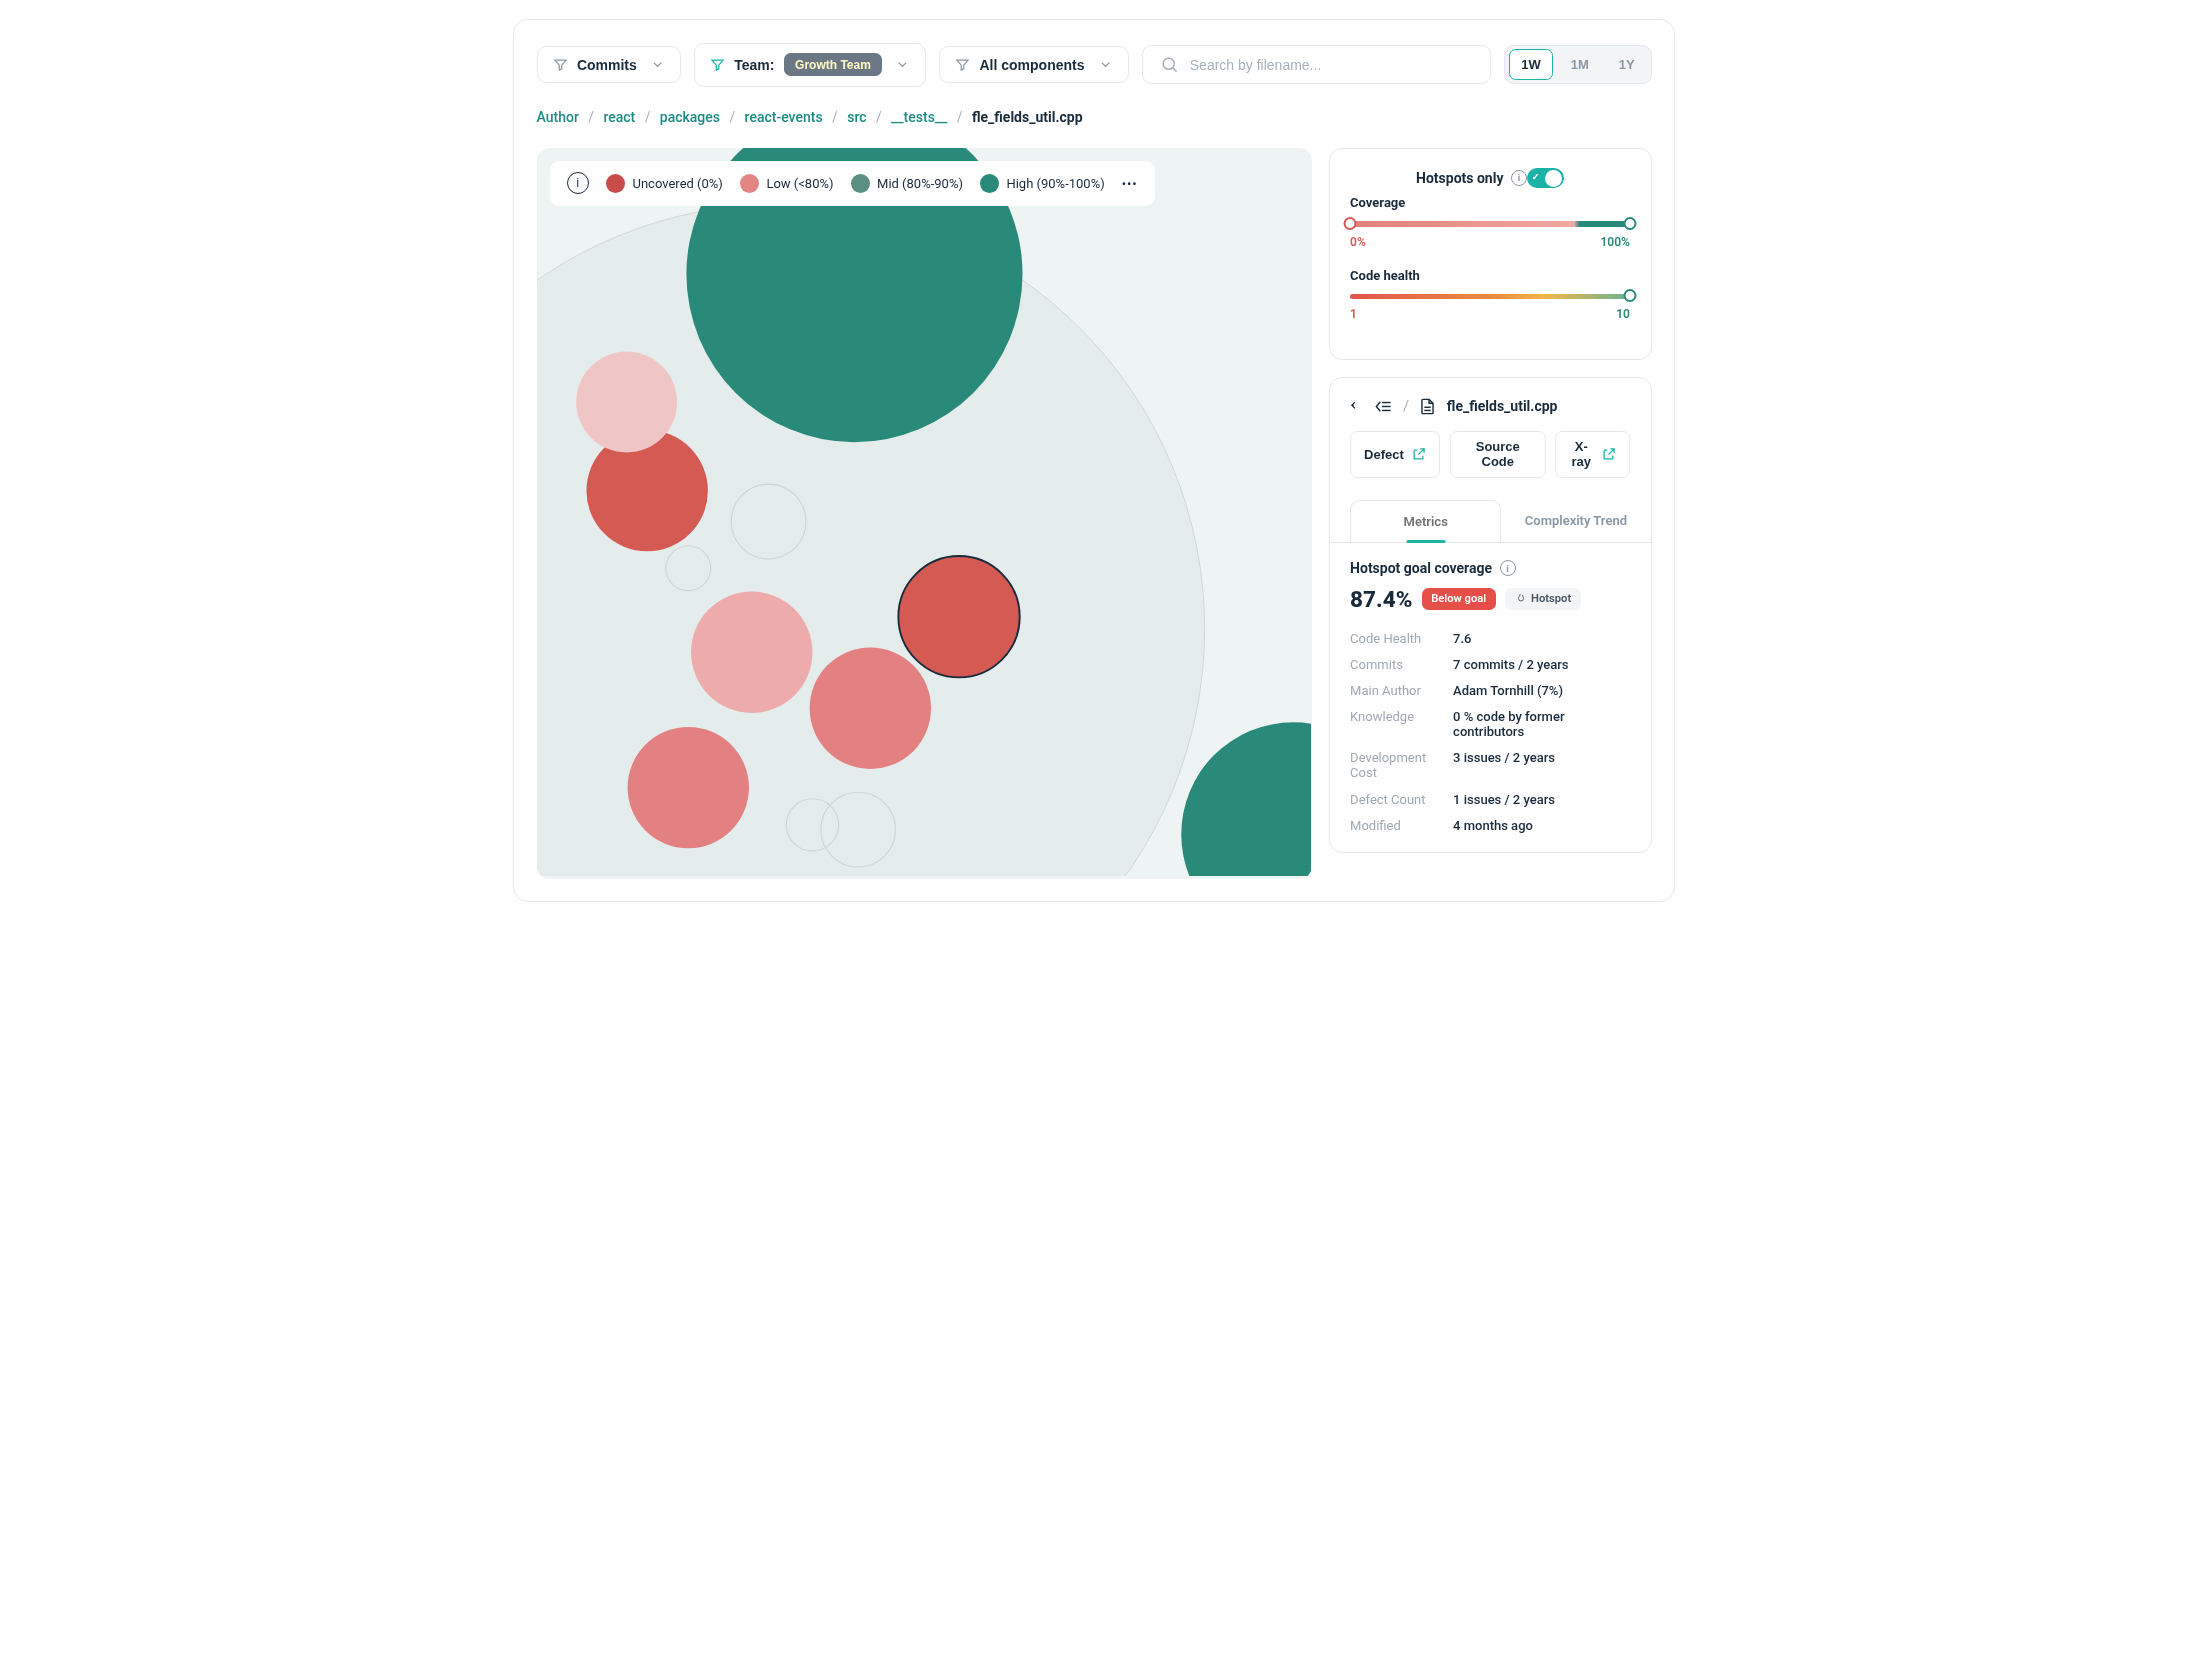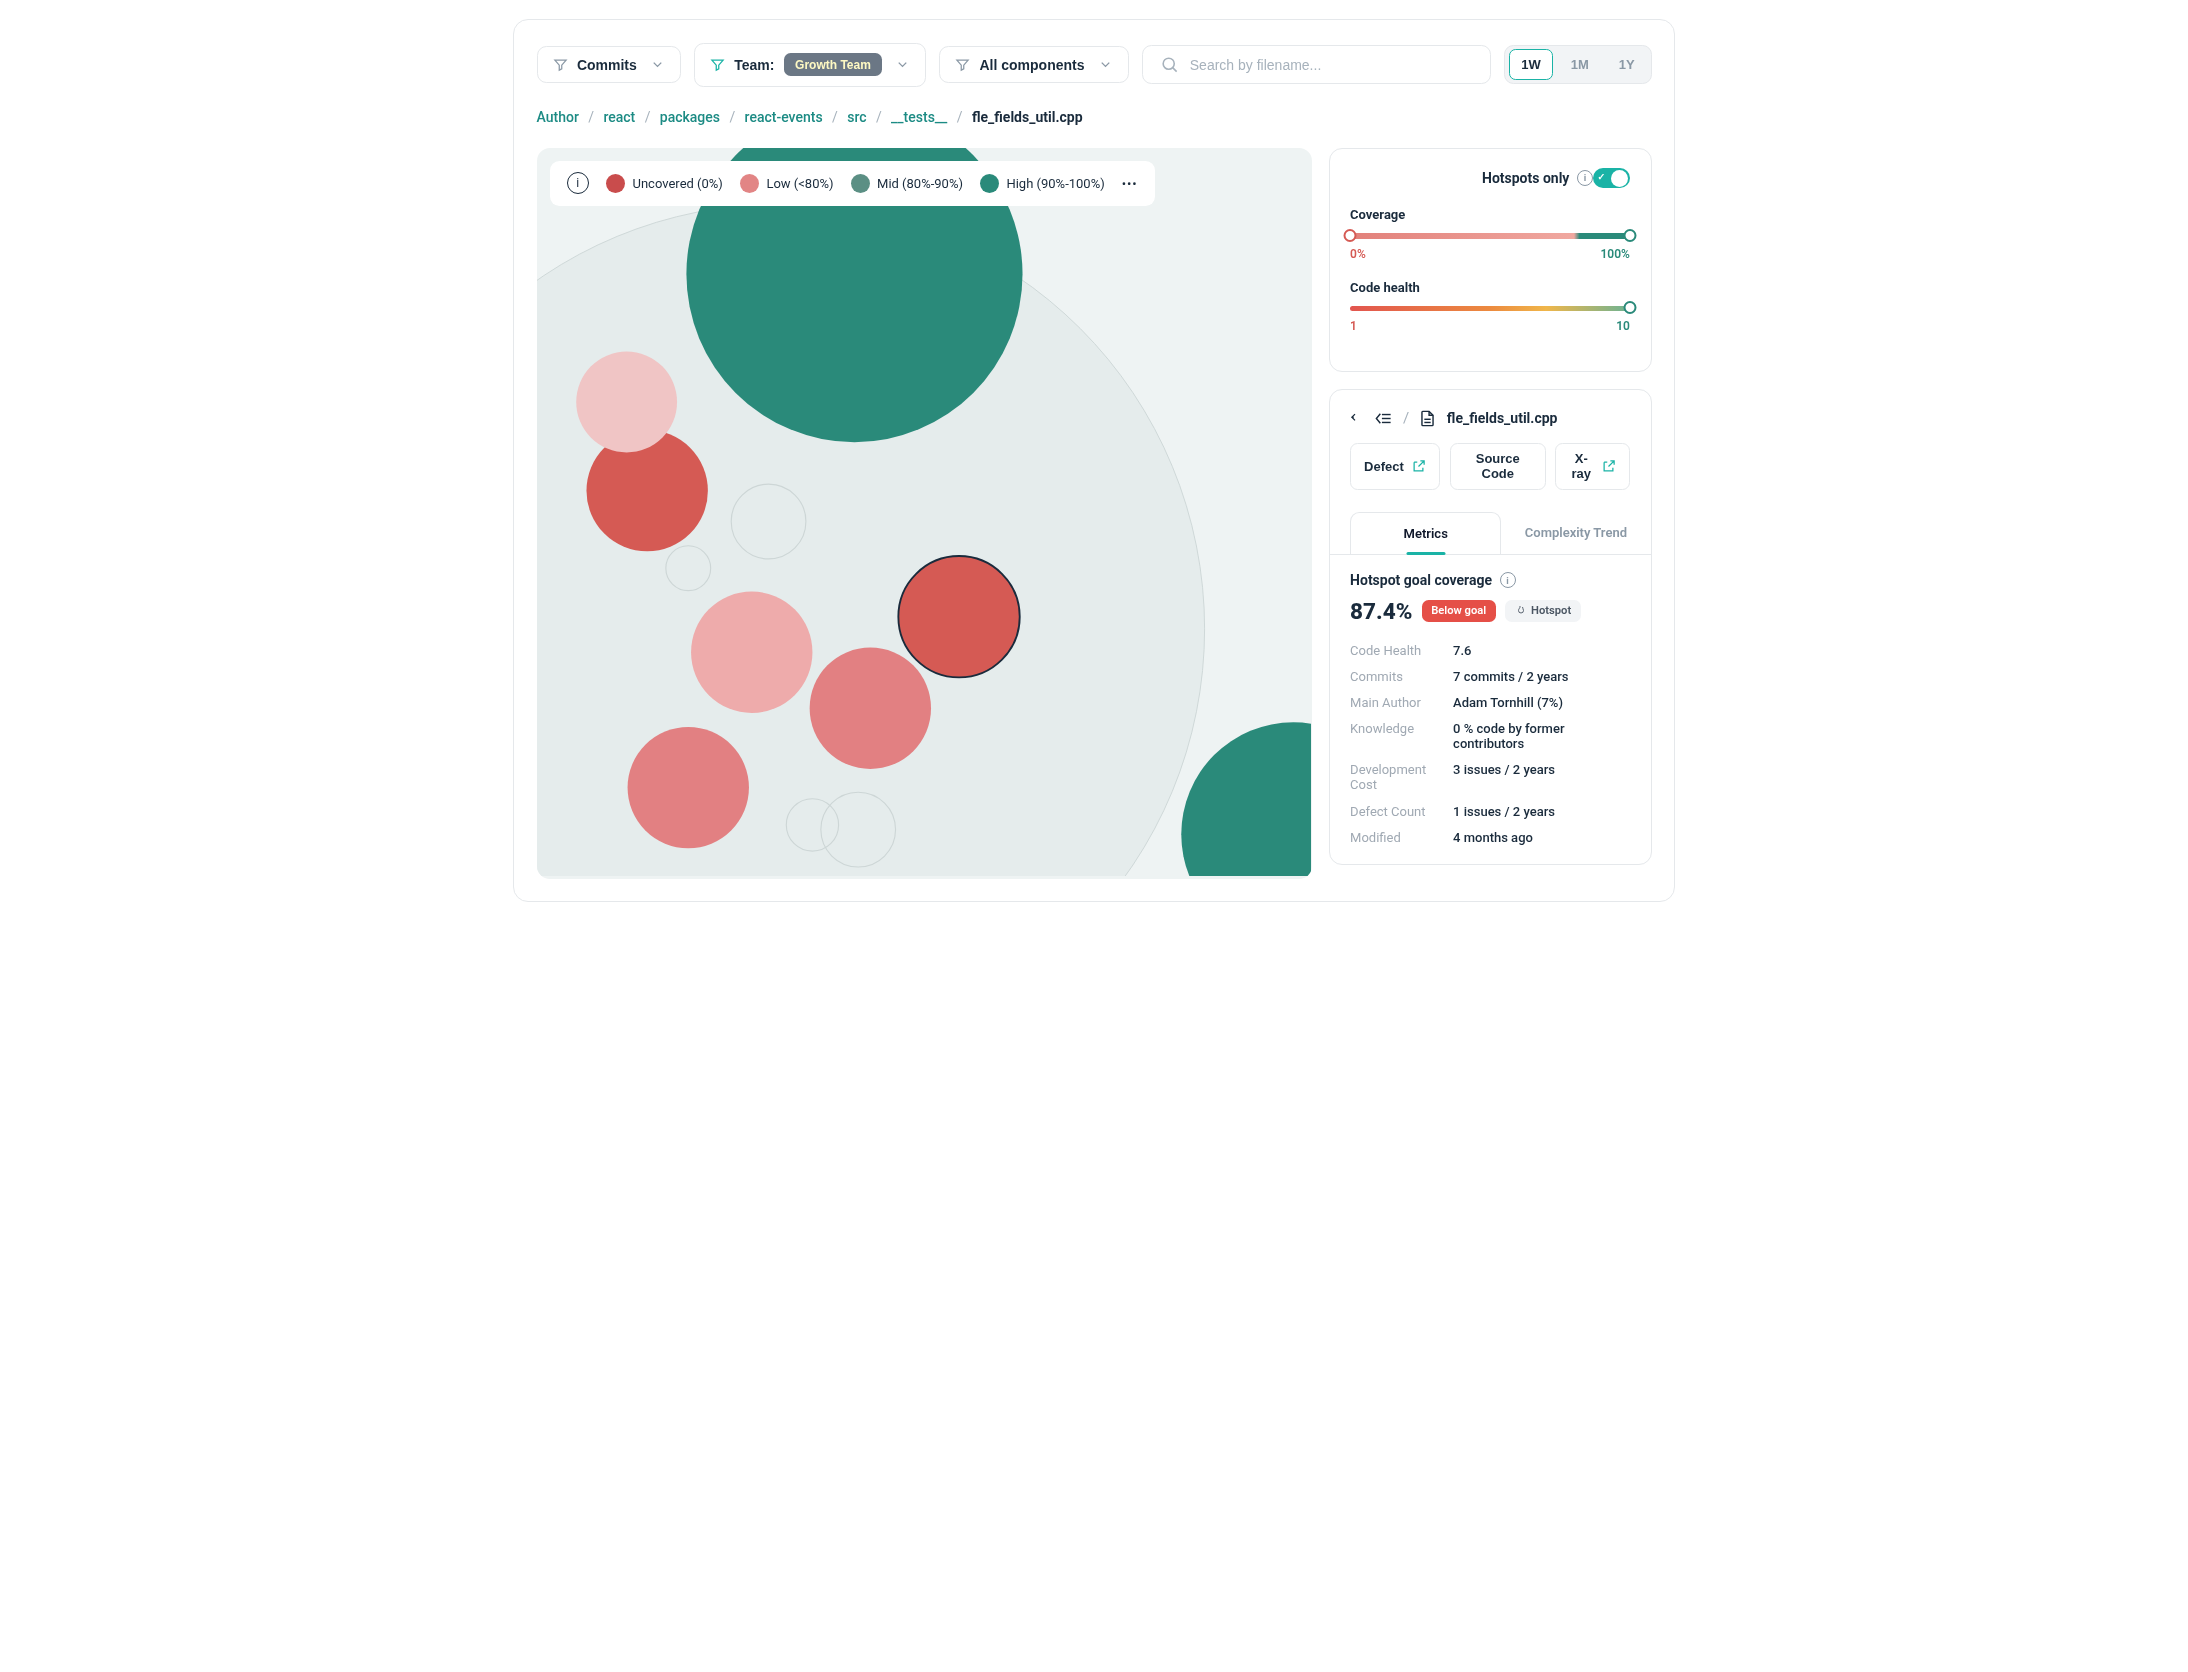--- a/index.html
+++ b/index.html
@@ -131,21 +131,21 @@
 .legend .swatch.high { background: #2a8a7a; }
 .legend .more { color: #1a2b3c; letter-spacing: 0.9px; cursor: pointer; }
 .bubbles { position: absolute; inset: 0; }
 .side { width: 323px; display: flex; flex-direction: column; gap: 17px; }
 .card {
   border: 0.9px solid #e5e8eb;
   border-radius: 13px;
   padding: 19px 20.6px;
   background: #fff;
 }
-.hotspots-row { display: flex; align-items: center; justify-content: flex-end; margin-bottom: 19px; }
+.hotspots-row { display: flex; align-items: center; justify-content: center; margin-bottom: 7px; }
 .hotspots-row .lbl { display: flex; align-items: center; gap: 7.5px; font-weight: 700; font-size: 14px; }
 .info-small { width: 16px; height: 16px; border: 1.2px solid #8a98a5; border-radius: 50%; display:inline-flex; align-items:center; justify-content:center; font-size:9.4px; color:#8a98a5; }
 .toggle {
   width: 37px; height: 20.6px; background: #1ab3a6;
   border-radius: 19px; position: relative; cursor: pointer;
 }
 .toggle::after {
   content: ""; position: absolute; right: 1.9px; top: 1.9px;
   width: 17px; height: 17px; background: #fff; border-radius: 50%;
 }
@@ -183,21 +183,21 @@
   font-weight:600;
   color:#1a2b3c;
   display:inline-flex; align-items:center; gap:7.5px;
   cursor:pointer;
 }
 .tabs { display:flex; border-bottom:0.9px solid #e5e8eb; margin: 0 -20.6px 17px -20.6px; }
 .tabs .tab {
   flex:1; padding: 13px 9.4px; text-align:center; font-size:13px; font-weight:600;
   color:#8a98a5; cursor:pointer; position:relative;
 }
-.tabs .tab.active { color:#0f172a; }
+.tabs .tab.active { color:#737373; }
 .tabs .tab.active::after {
   content:""; position:absolute; bottom:-0.9px; left:50%; transform:translateX(-50%);
   width:39px; height:2.8px; background:#1ab3a6; border-radius:1.9px;
 }
 .tabs .tab:first-child { border: 0.9px solid #e5e8eb; border-bottom: none; border-top-left-radius:9.4px; border-top-right-radius:9.4px; margin-left:20.6px; }
 .section-hdr { display:flex; align-items:center; gap:7.5px; font-size:14px; font-weight:700; margin-bottom:9.4px; }
 .pct-row { display:flex; align-items:center; gap:9.4px; margin-bottom:19px; }
 .pct { font-size:22.5px; font-weight:800; }
 .badge-red { background:#e54f47; color:#fff; font-size:11.2px; font-weight:600; padding:4.7px 9.4px; border-radius:6.6px; }
 .badge-gray { background:#f2f4f6; color:#4a5562; font-size:11.2px; font-weight:600; padding:4.7px 9.4px; border-radius:6.6px; display:inline-flex; align-items:center; gap:4.7px;}

